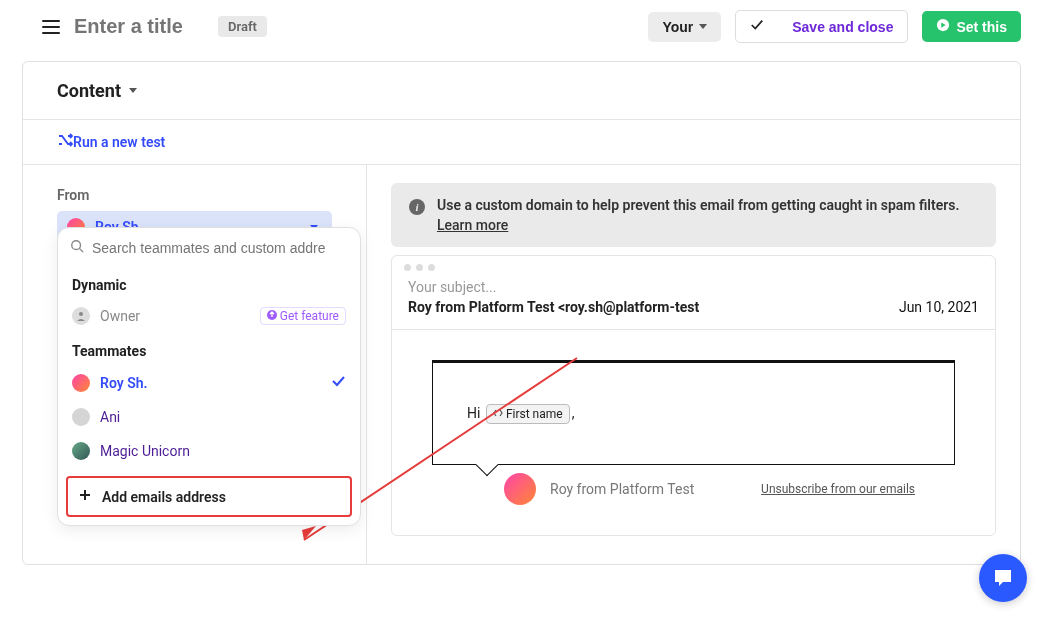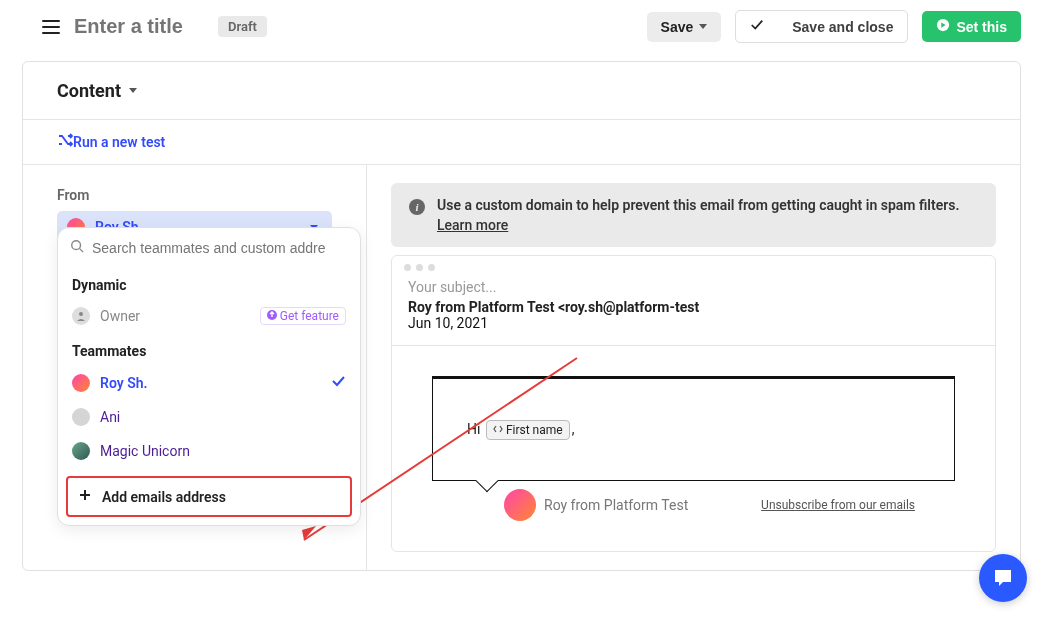--- a/index.html
+++ b/index.html
@@ -6,21 +6,21 @@
     body { font-family: -apple-system, BlinkMacSystemFont, 'Segoe UI', Roboto, sans-serif; background: #fff; color: #222; position: relative; }
     
     .top-bar { display: flex; align-items: center; padding: 10px 22px 18px 22px; gap: 14px; margin-left: 20px; }
     .hamburger { width: 18px; height: 14px; display: flex; flex-direction: column; justify-content: space-between; cursor: pointer; }
     .hamburger span { height: 2px; background: #222; border-radius: 1px; }
     .title-input { font-size: 20px; font-weight: 700; color: #777; border: none; outline: none; background: transparent; width: 130px; }
     .draft-badge { background: #e9e9e9; color: #666; font-size: 13px; font-weight: 600; padding: 3px 10px; border-radius: 4px; }
     .spacer { flex: 1; }
     .btn { display: inline-flex; align-items: center; gap: 6px; padding: 7px 14px; border-radius: 5px; font-size: 14px; font-weight: 600; cursor: pointer; border: none; }
     .btn-more { background: #ececec; color: #222; }
-    .btn-save { background: #fff; border: 1px solid #ddd; color: #404040; gap: 28px; }
+    .btn-save { background: #fff; border: 1px solid #ddd; color: #6d28d9; gap: 28px; }
     .btn-live { background: #27c26c; color: #fff;}
     .chevron-down { width: 0; height: 0; border-left: 4px solid transparent; border-right: 4px solid transparent; border-top: 5px solid #555; display: inline-block; }
     .check-icon svg, .play-icon svg { width: 14px; height: 14px; }
     
     .content-card { margin: 0 22px; border: 1px solid #e0e0e0; border-radius: 6px; }
     .card-header { padding: 18px 34px; display: flex; align-items: center; gap: 8px; }
     .card-header h2 { font-size: 18px; font-weight: 700; }
     
     .run-test-row { border-top: 1px solid #e5e5e5; padding: 12px 34px; }
     .run-test-link { color: #334bfa; font-weight: 600; font-size: 14px; text-decoration: none; display: inline-flex; align-items: center; }
@@ -51,29 +51,29 @@
     
     .info-banner { background: #eaeaea; border-radius: 6px; padding: 14px 18px; display: flex; gap: 12px; font-size: 14px; color: #333; font-weight: 600; }
     .info-icon { width: 16px; height: 16px; border-radius: 50%; background: #666; color: #eaeaea; display: flex; align-items: center; justify-content: center; font-size: 11px; font-style: italic; font-family: serif; flex-shrink: 0; margin-top: 2px; }
     .learn-more { display: block; text-decoration: underline; color: #333; margin-top: 4px; font-weight: 500; }
     
     .email-preview { margin-top: 8px; border: 1px solid #e5e5e5; border-radius: 6px; }
     .window-dots { padding: 8px 12px; display: flex; gap: 5px; }
     .window-dots span { width: 7px; height: 7px; border-radius: 50%; background: #ddd; }
     .email-head { padding: 0 16px 14px; border-bottom: 1px solid #e5e5e5; }
     .subject-placeholder { color: #999; font-size: 14px; margin-bottom: 4px; }
-    .email-from-row { display: flex; justify-content: space-between; font-size: 14px; flex-direction: column; }
+    .email-from-row { display: flex; justify-content: space-between; font-size: 14px; }
     .email-from-row .from-text { font-weight: 700; color: #222; }
     .email-from-row .date { color: #111; }
     .email-body { padding: 30px 40px 12px; }
     .body-box { border: 1px solid #111; border-top: 3px solid #111; padding: 40px 34px 40px; position: relative; }
     .body-greeting { font-size: 14px; color: #222; }
     .token { border: 1px solid #bbb; background: #f3f3f3; border-radius: 4px; padding: 2px 6px; font-size: 12px; display: inline-flex; align-items: center; gap: 3px; margin: 0 2px; }
     .tail { width: 16px; height: 16px; background: #fff; border-left: 1px solid #111; border-bottom: 1px solid #111; transform: rotate(-45deg); position: absolute; left: 46px; bottom: -9px; }
-    .email-footer { display: flex; align-items: center; padding: 8px 40px 18px; gap: 8px; }
+    .email-footer { display: flex; align-items: center; padding: 8px 40px 18px; gap: 14px; }
     .avatar-md { width: 32px; height: 32px; border-radius: 50%; background: linear-gradient(135deg,#f4a 0%,#f83 100%); margin-left: 32px; }
     .sender-name { color: #777; font-size: 14px; flex: 1; }
     .unsub { font-size: 12px; color: #555; text-decoration: underline; text-align: right; line-height: 1.5; }
     
     .chat-bubble { position: fixed; bottom: 16px; right: 16px; width: 48px; height: 48px; border-radius: 50%; background: #2a59ff; display: flex; align-items: center; justify-content: center; cursor: pointer; box-shadow: 0 2px 8px rgba(0,0,0,0.2); }
     
     .arrow-line { position: absolute; pointer-events: none; z-index: 5; }
   </style>
 </head>
 <body>
@@ -81,21 +81,21 @@
 <div class="top-bar">
   <div class="hamburger">
       <span></span>
       <span></span>
       <span></span>
     </div>
   <input class="title-input" placeholder="Enter a title" style="">
   <span class="draft-badge">Draft</span>
   <div class="spacer"></div>
   <button class="btn btn-more">
-    <span>Save</span>
+    <span>Your</span>
     <span class="chevron-down"></span>
   </button>
   <button class="btn btn-save">
     <span class="check-icon"><svg viewBox="0 0 16 16">
           <path d="M2 8 L6 12 L14 3" stroke="#222" stroke-width="2" fill="none"></path>
         </svg></span>
     <span>Save and close</span>
   </button>
   <button class="btn btn-live">
     <span class="play-icon"><svg viewBox="0 0 16 16">

